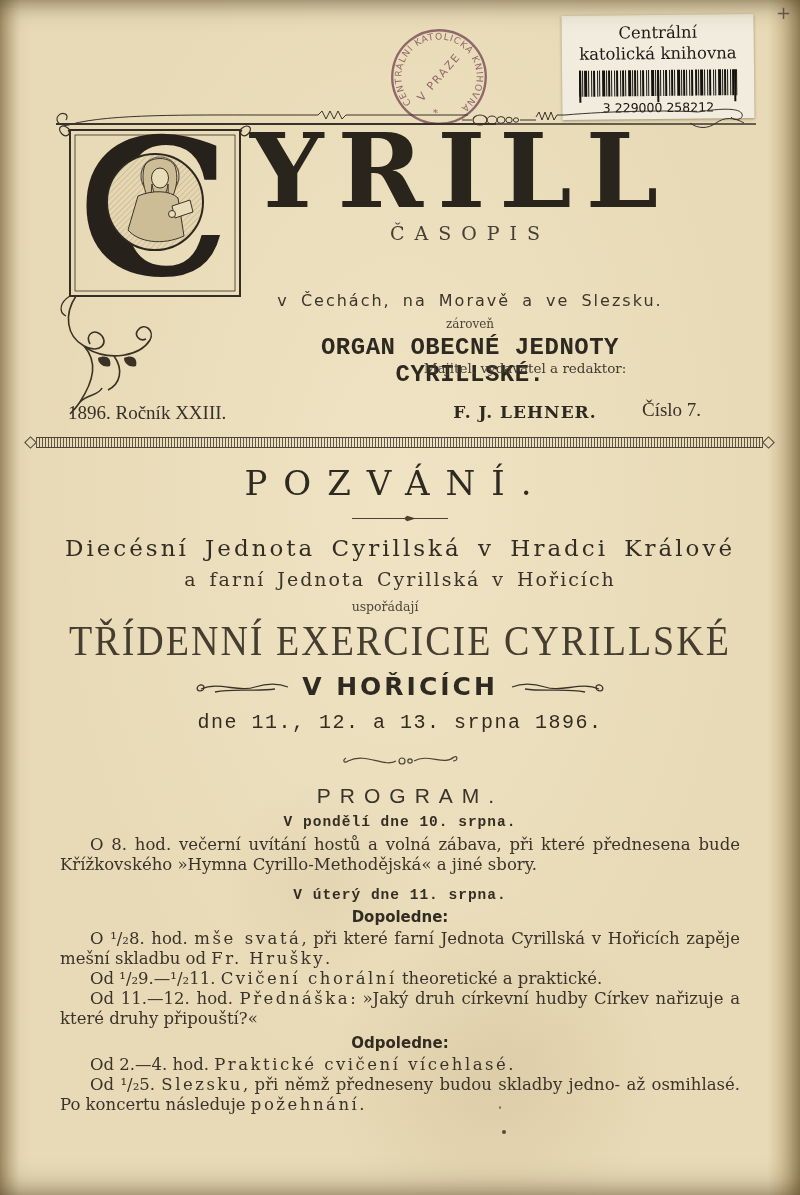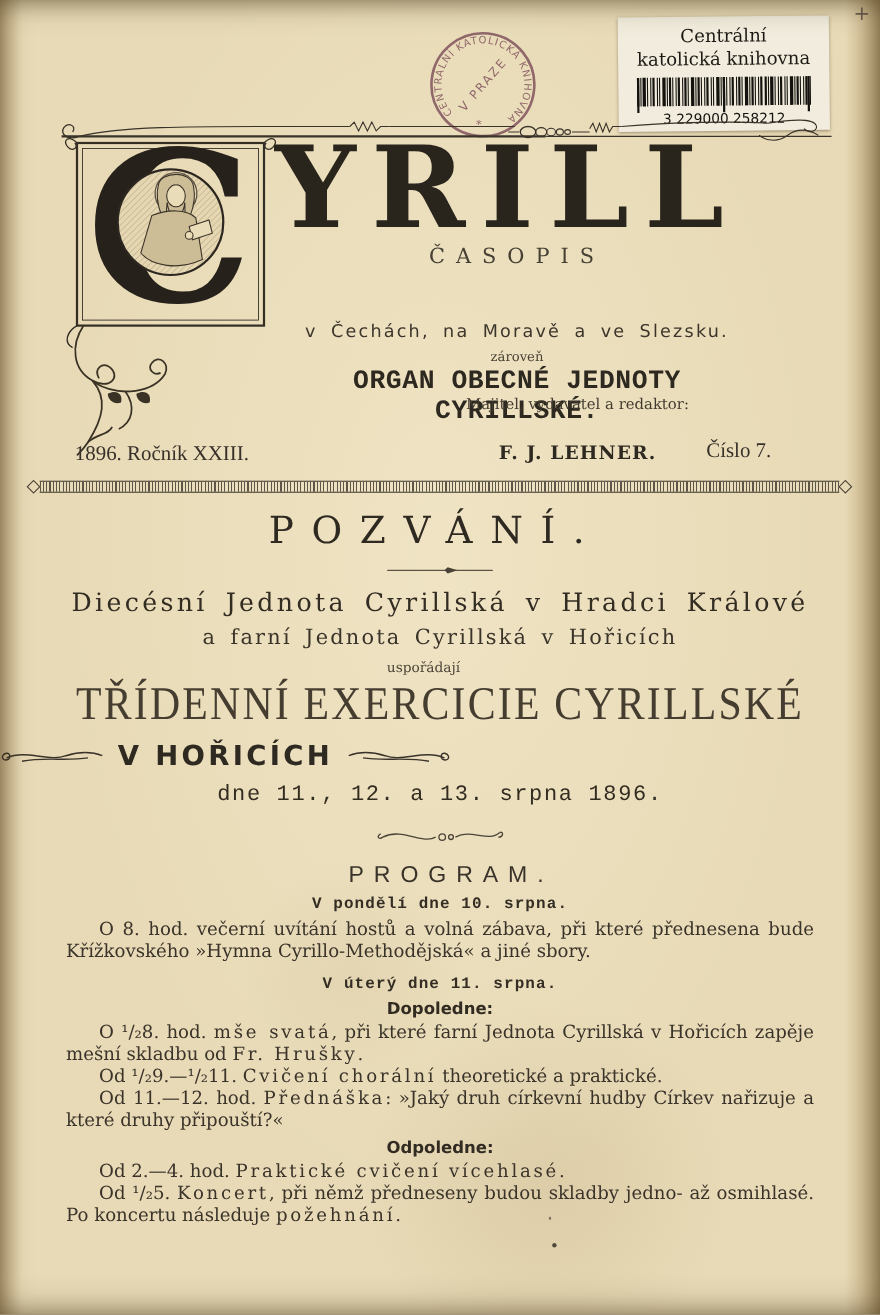--- a/index.html
+++ b/index.html
@@ -62,21 +62,21 @@
     box-sizing:border-box;color:#2f2a21;}
   .pozvani-rule{left:352px;top:518px;width:96px;height:1px;background:#4a4234;}
   .pozvani-rule::after{content:"";position:absolute;left:52px;top:-3px;width:12px;height:7px;
     background:#4a4234;clip-path:polygon(0 50%,25% 10%,100% 50%,25% 90%);}
 
   .org1{left:0;width:800px;top:535px;font-size:23px;letter-spacing:3px;word-spacing:6px;color:#322c23;}
   .org2{left:0;width:800px;top:568px;font-size:19px;letter-spacing:2px;word-spacing:4px;color:#3a332a;}
   .verb{left:0;width:770px;top:599px;font-size:12.5px;color:#4c4538;}
   .event{left:0;width:800px;top:616px;font-family:"Liberation Serif",serif;font-size:38px;
     letter-spacing:2px;color:#453d30;transform:scaleY(1.12);transform-origin:center top;}
-  .location-row{left:0;width:800px;top:672px;display:flex;align-items:center;gap:12px;}
+  .location-row{left:0;width:800px;top:672px;display:flex;justify-content:center;align-items:center;gap:12px;}
   .loc{font-family:"DejaVu Sans",sans-serif;font-weight:bold;font-size:25px;letter-spacing:3px;color:#2f2a21;}
   .fl-r{transform:scaleX(-1);}
   .event-date{left:0;width:800px;top:711px;font-family:"Liberation Mono",monospace;font-weight:normal;
     font-size:20px;letter-spacing:1.5px;color:#332c21;}
   .flourish2{left:340px;top:750px;}
 
   .program-heading{left:0;width:800px;top:784px;font-family:"Liberation Sans",sans-serif;
     font-size:21px;letter-spacing:9px;padding-left:20px;box-sizing:border-box;color:#39332a;}
   .program{left:60px;top:814px;width:680px;}
   .day-heading{font-family:"Liberation Mono",monospace;font-weight:bold;font-size:14.5px;
@@ -238,18 +238,18 @@
   <div class="abs program">
       <div class="day-heading">V pondělí dne 10. srpna.</div>
       <p><span>O 8. hod. večerní uvítání hostů a volná zábava, při které přednesena bude Křížkovského »Hymna Cyrillo-Methodějská« a jiné sbory.</span></p>
       <div class="day-heading">V úterý dne 11. srpna.</div>
       <div class="block-label">Dopoledne:</div>
       <p><span>O ¹/₂8. hod. </span><span class="sp">mše svatá</span><span>, při které farní Jednota Cyrillská v Hořicích zapěje mešní skladbu od </span><span class="sp">Fr. Hrušky</span><span>.</span></p>
       <p><span>Od ¹/₂9.—¹/₂11. </span><span class="sp">Cvičení chorální</span><span> theoretické a praktické.</span></p>
       <p><span>Od 11.—12. hod. </span><span class="sp">Přednáška</span><span>: »Jaký druh církevní hudby Církev nařizuje a které druhy připouští?«</span></p>
       <div class="block-label">Odpoledne:</div>
       <p><span>Od 2.—4. hod. </span><span class="sp">Praktické cvičení vícehlasé</span><span>.</span></p>
-      <p><span>Od ¹/₂5. </span><span class="sp">Koncert</span><span>, při němž předneseny budou skladby jedno- až osmihlasé. Po koncertu následuje </span><span class="sp">požehnání</span><span>.</span></p>
+      <p><span>Od ¹/₂5. </span><span class="sp">Slezsku</span><span>, při němž předneseny budou skladby jedno- až osmihlasé. Po koncertu následuje </span><span class="sp">požehnání</span><span>.</span></p>
     </div>
 
   <div class="speck s1"></div>
   <div class="speck s2"></div>
 </div>
 
 </body></html>

